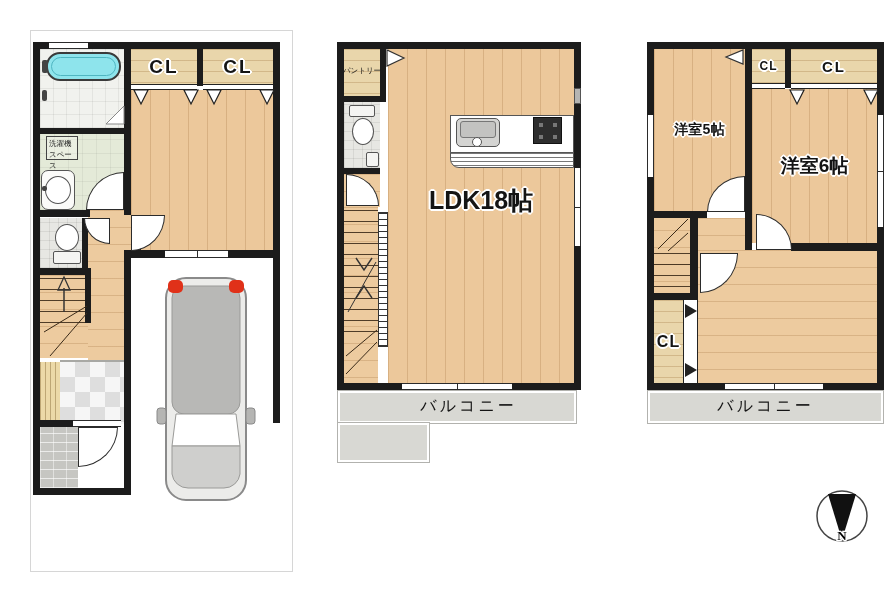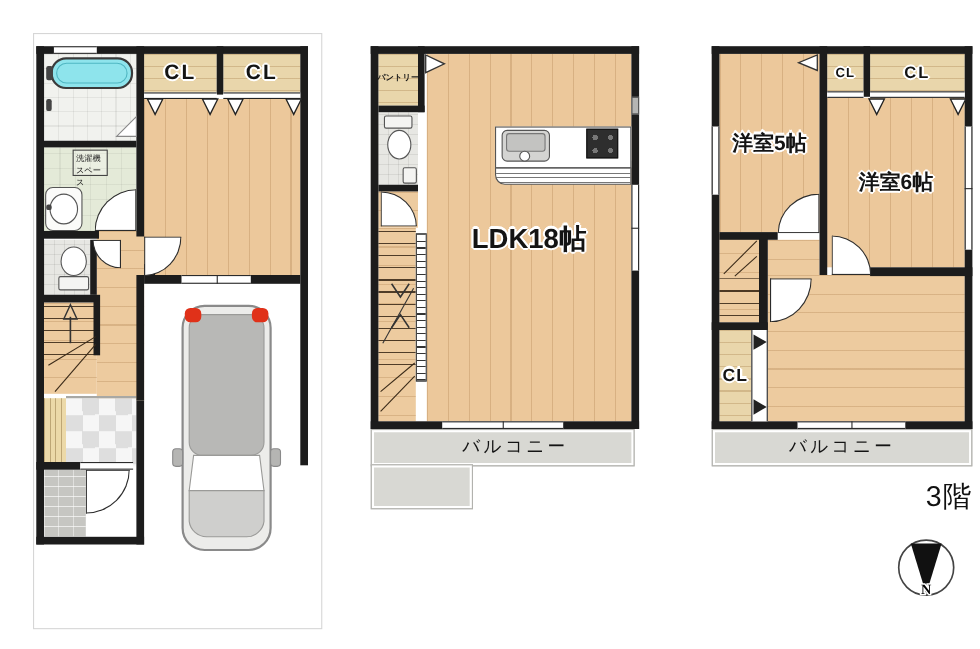--- a/index.html
+++ b/index.html
@@ -67,21 +67,21 @@
   .ctr-stripe{position:absolute;background:#fff;border:1px solid #555;border-radius:0 0 0 9px;
     background-image:repeating-linear-gradient(180deg,#777 0 1px,transparent 1px 4px);}
   .stepline{position:absolute;background:#a8a8a4;}
   
   .rlabel{position:absolute;display:flex;align-items:center;justify-content:center;
     font-weight:600;color:#141414;white-space:nowrap;
     text-shadow:-1px -1px 0 #fff,1px -1px 0 #fff,-1px 1px 0 #fff,1px 1px 0 #fff,0 -2px 0 #fff,0 2px 0 #fff,-2px 0 0 #fff,2px 0 0 #fff;}
   .plain{text-shadow:none;font-weight:600;}
   .flabel{position:absolute;font-size:26px;font-weight:500;color:#111;text-align:right;letter-spacing:1px;}
   .tinybox{position:absolute;border:1px solid #444;font-size:7.5px;line-height:1.45;padding:2px 2px;
-    color:#222;font-weight:500;margin-left:20px;}
+    color:#222;font-weight:500;}
 </style>
 </head>
 <body>
 
 <div id="canvas">
 
   <div class="prop" style="left:30px;top:30px;width:263px;height:542px;"></div>
 
   <div class="tile-bath" style="left:40px;top:49px;width:84px;height:79px;"></div>
   <div class="tile-green" style="left:40px;top:134px;width:84px;height:76px;"></div>
@@ -176,24 +176,24 @@
   <div class="sink" style="left:456px;top:118px;width:44px;height:29px;"></div>
   <div class="sink-in" style="left:460px;top:121px;width:36px;height:17px;"></div>
   <div class="oval" style="left:472px;top:137px;width:10px;height:10px;"></div>
   <div class="stove" style="left:533px;top:117px;width:29px;height:27px;"></div>
   <div class="ctr-stripe" style="left:450px;top:152px;width:124px;height:16px;"></div>
 
   <div class="tank" style="left:349px;top:105px;width:26px;height:12px;"></div>
   <div class="oval" style="left:352px;top:118px;width:22px;height:27px;"></div>
   <div class="tank" style="left:366px;top:152px;width:13px;height:15px;"></div>
 
-  <div class="rlabel plain" style="left:341px;top:49px;width:42px;height:44px;font-size:7.5px;font-weight:700;">
+  <div class="rlabel plain" style="left:341px;top:49px;width:42px;height:44px;font-size:7.5px;font-weight:400;">
       <span>パントリー</span>
     </div>
-  <div class="rlabel" style="left:388px;top:49px;width:186px;height:334px;font-size:25px;">
+  <div class="rlabel" style="left:388px;top:33px;width:186px;height:334px;font-size:25px;">
       <span>LDK18帖</span>
     </div>
   <div class="rlabel plain" style="left:360px;top:390px;width:217px;height:32px;font-size:16px;letter-spacing:3px;font-weight:500;">
       <span>バルコニー</span>
     </div>
 
   <div class="wood-v" style="left:654px;top:49px;width:91px;height:162px;"></div>
   <div class="wood-cl" style="left:752px;top:49px;width:33px;height:34px;"></div>
   <div class="wood-cl" style="left:791px;top:49px;width:86px;height:34px;"></div>
   <div class="wood-v" style="left:752px;top:89px;width:125px;height:154px;"></div>
@@ -219,39 +219,38 @@
   <div class="clfront" style="left:791px;top:83px;width:86px;height:6px;"></div>
   <div class="clside" style="left:683px;top:300px;width:15px;height:83px;"></div>
   <div class="win-v" style="left:647px;top:115px;width:7px;height:62px;"></div>
   <div class="win-v tick-h" style="left:877px;top:115px;width:7px;height:112px;"></div>
   <div class="win-h tick-v" style="left:725px;top:383px;width:98px;height:7px;"></div>
 
   <div class="arc r-tl" style="left:707px;top:176px;width:38px;height:36px;"></div>
   <div class="arc r-tr" style="left:756px;top:214px;width:36px;height:36px;"></div>
   <div class="arc r-br" style="left:700px;top:253px;width:38px;height:40px;"></div>
 
-  <div class="rlabel" style="left:654px;top:49px;width:91px;height:162px;font-size:19px;">
+  <div class="rlabel" style="left:654px;top:49px;width:91px;height:162px;font-size:14px;font-family:Liberation Mono, monospace;">
       <span>洋室5帖</span>
     </div>
   <div class="rlabel" style="left:752px;top:49px;width:33px;height:34px;font-size:12px;letter-spacing:1px;">
       <span>CL</span>
     </div>
   <div class="rlabel" style="left:791px;top:49px;width:86px;height:34px;font-size:15px;letter-spacing:2px;">
       <span>CL</span>
     </div>
   <div class="rlabel" style="left:752px;top:89px;width:125px;height:154px;font-size:19px;">
       <span>洋室6帖</span>
     </div>
   <div class="rlabel" style="left:650px;top:300px;width:37px;height:83px;font-size:16px;letter-spacing:1px;">
       <span>CL</span>
     </div>
   <div class="rlabel plain" style="left:647px;top:390px;width:237px;height:32px;font-size:16px;letter-spacing:3px;font-weight:500;">
       <span>バルコニー</span>
     </div>
-  <div class="flabel" style="left:800px;top:434px;width:84px;">3階</div>
 
   <svg width="891" height="590" viewBox="0 0 891 590" style="position:absolute;left:0;top:0;pointer-events:none;">
 
     <path d="M124,106 L124,124 L106,124 Z" fill="#ffffff" stroke="#888" stroke-width="1"></path>
 
     <line x1="44" y1="332" x2="87" y2="306" stroke="#3a2a18" stroke-width="1"></line>
     <line x1="50" y1="356" x2="87" y2="313" stroke="#3a2a18" stroke-width="1"></line>
     <line x1="64" y1="312" x2="64" y2="288" stroke="#333" stroke-width="1.5"></line>
     <path d="M58,290 L70,290 L64,277 Z" fill="none" stroke="#333" stroke-width="1.3"></path>
 

